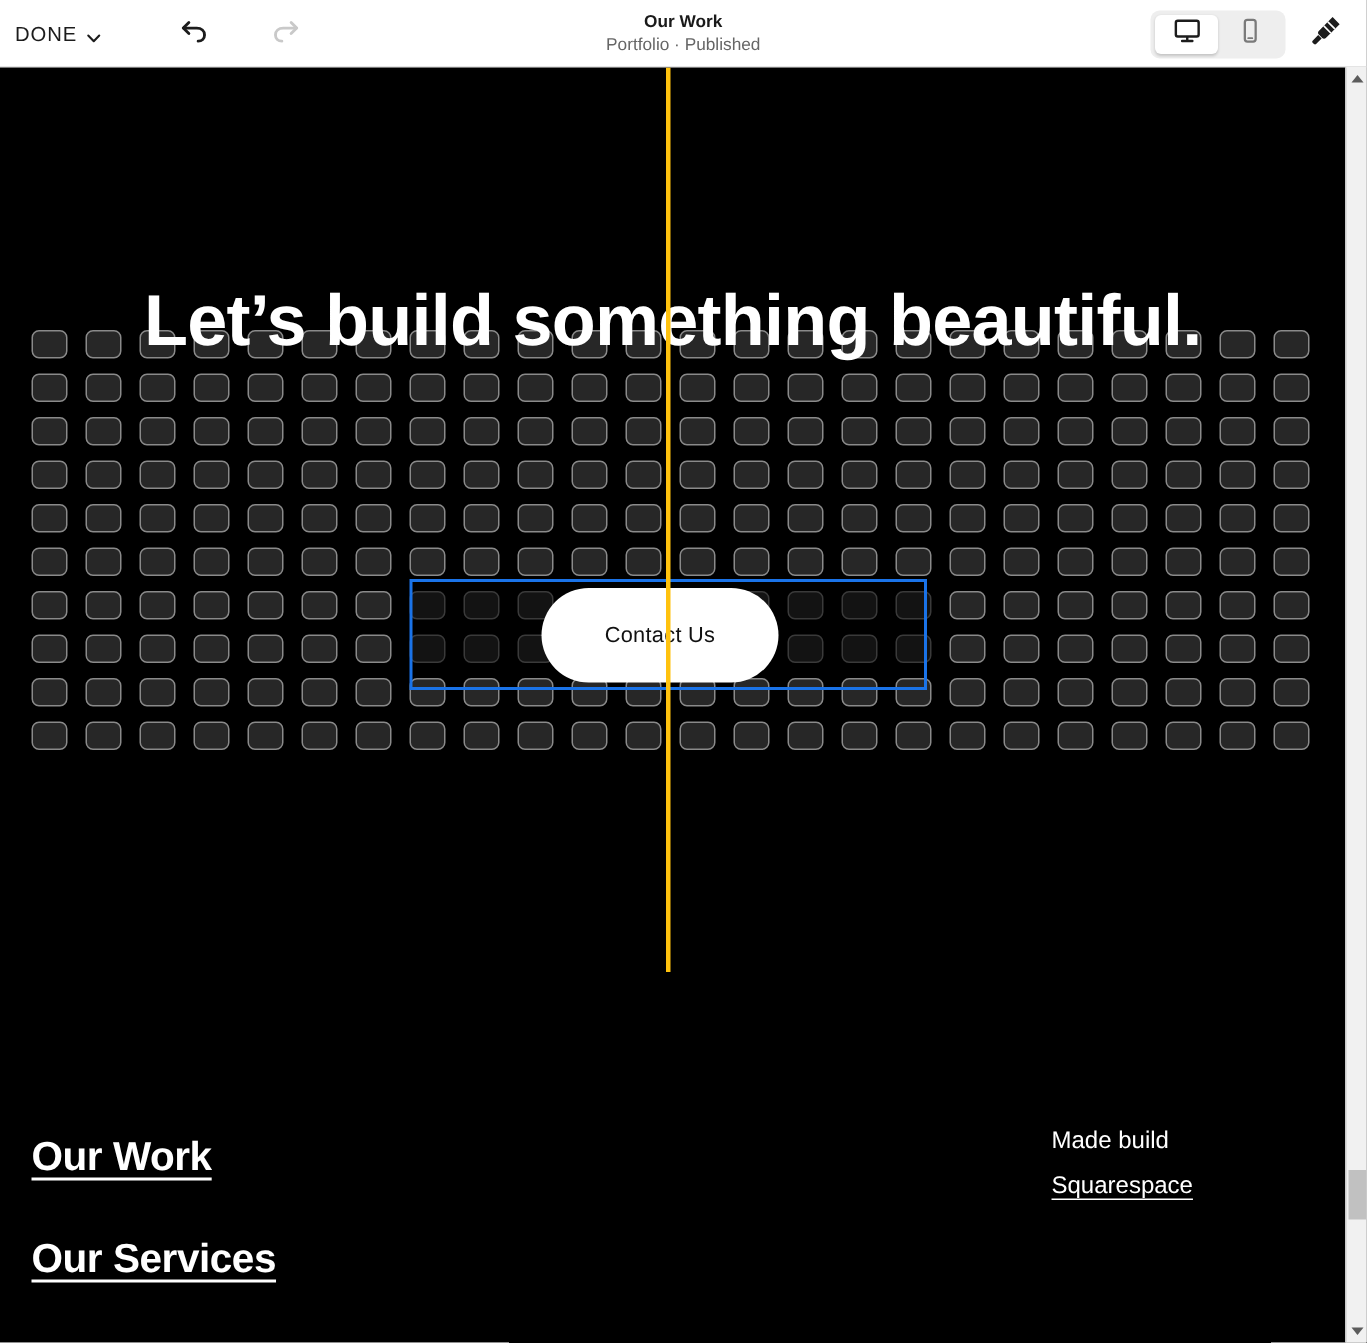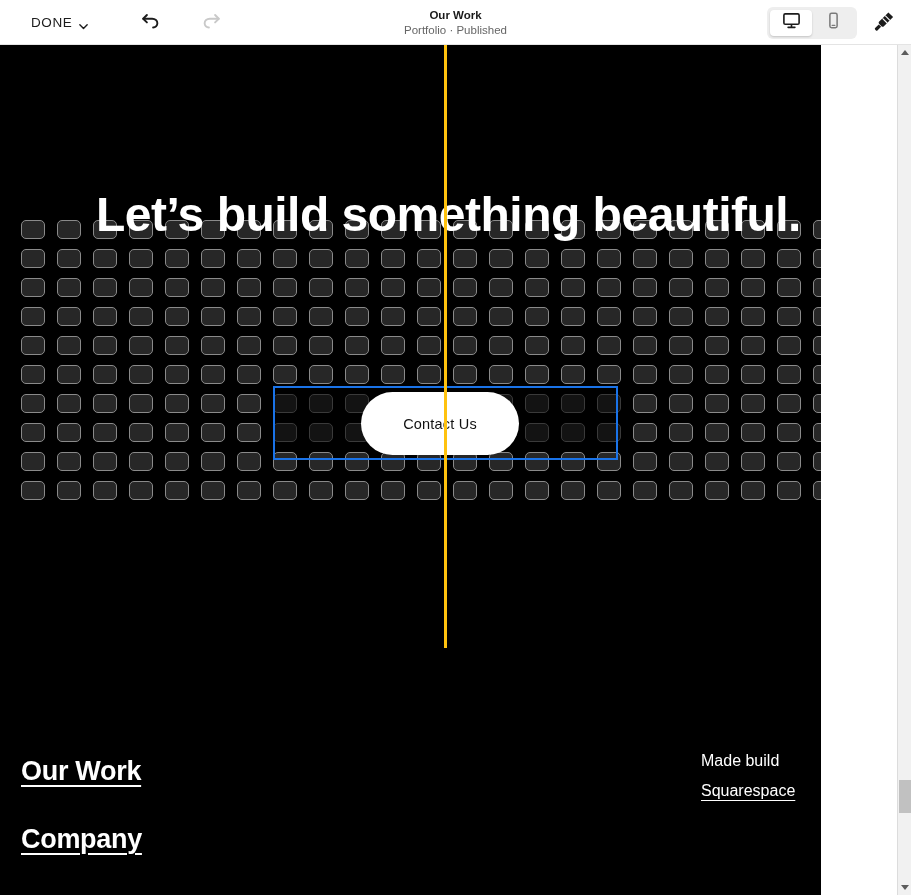--- a/index.html
+++ b/index.html
@@ -28,21 +28,21 @@
     background: #ffffff;
     border-bottom: 1px solid #e4e4e4;
     display: flex;
     align-items: center;
   }
 
   #toolbar-left {
     display: flex;
     align-items: center;
     gap: 16px;
-    padding-left: 27px;
+    padding-left: 6px;
   }
 
   .done-button {
     display: flex;
     align-items: center;
     gap: 6px;
     cursor: pointer;
     padding: 5px 4px;
   }
   .done-label {
@@ -119,21 +119,21 @@
   }
   .seg-item.active {
     background: #ffffff;
     box-shadow: 0 1px 2px rgba(0,0,0,0.18);
   }
 
   
   #canvas {
     position: absolute;
     left: 0; top: 45px;
-    width: 821px;
+    width: 897px;
     height: 850px;
     background: #000000;
     overflow: hidden;
   }
 
   
   #tile-grid {
     position: absolute;
     left: 0;
     top: 130px;
@@ -650,20 +650,21 @@
       <span id="contact-button-label">Contact Us</span>
     </div>
 
     <div id="selection-box"></div>
 
     <div id="guide-line"></div>
 
     <div id="footer">
       <div id="footer-nav">
         <div class="footer-link">Our Work</div>
+        <div class="footer-link">Our Services</div>
         <div class="footer-link">Company</div>
       </div>
       <div id="footer-credit">
         <div id="made-with-text">Made build</div>
         <div id="squarespace-link">Squarespace</div>
       </div>
     </div>
 
   </div>
 

